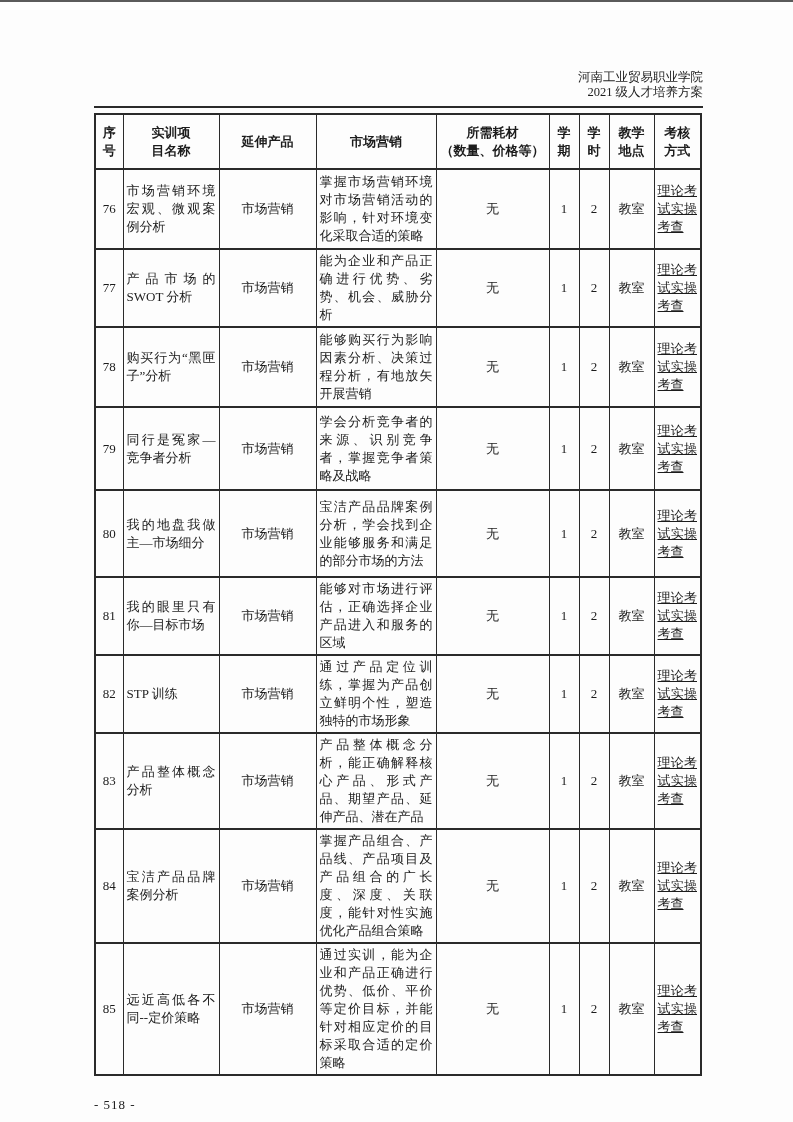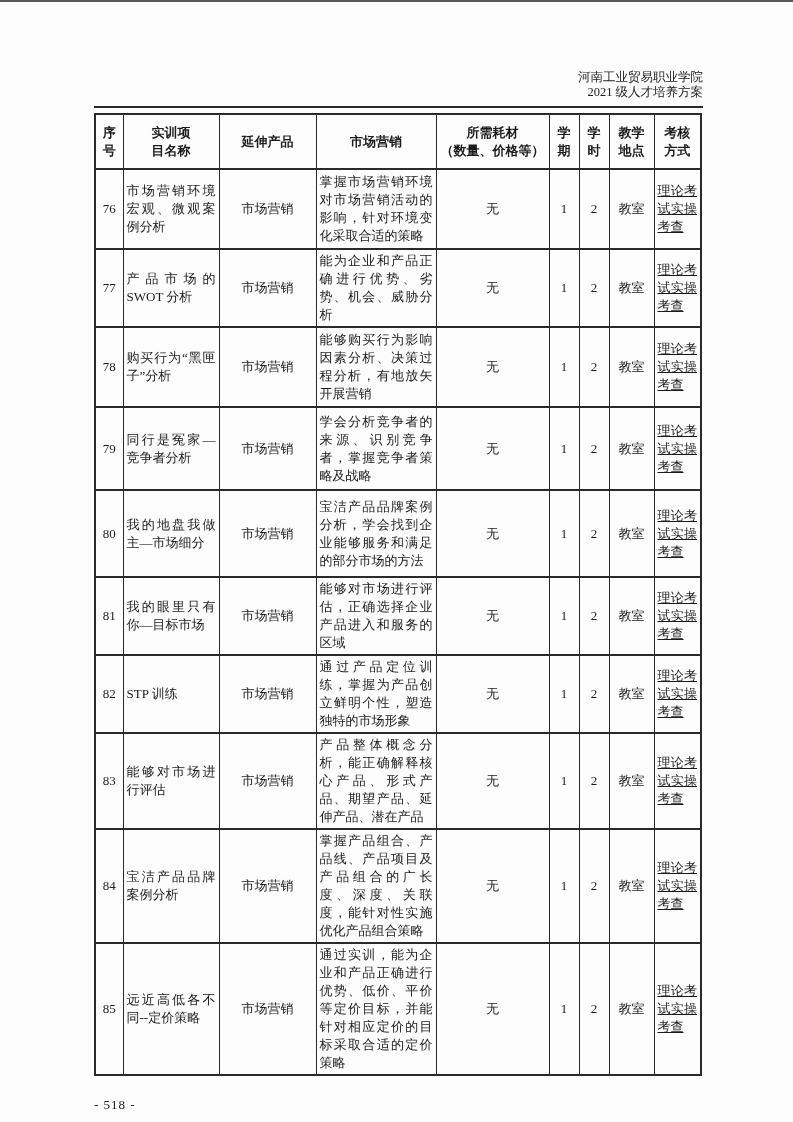--- a/index.html
+++ b/index.html
@@ -204,21 +204,21 @@
           <td class="course">市场营销</td>
           <td class="goal">通过产品定位训练，掌握为产品创立鲜明个性，塑造独特的市场形象</td>
           <td class="materials">无</td>
           <td class="semester">1</td>
           <td class="hours">2</td>
           <td class="location">教室</td>
           <td class="assessment">理论考试实操考查</td>
         </tr>
         <tr style="height:85px">
           <td class="index">83</td>
-          <td class="project">能够对市场进行评估</td>
+          <td class="project">产品整体概念分析</td>
           <td class="course">市场营销</td>
           <td class="goal">产品整体概念分析，能正确解释核心产品、形式产品、期望产品、延伸产品、潜在产品</td>
           <td class="materials">无</td>
           <td class="semester">1</td>
           <td class="hours">2</td>
           <td class="location">教室</td>
           <td class="assessment">理论考试实操考查</td>
         </tr>
         <tr style="height:113px">
           <td class="index">84</td>

